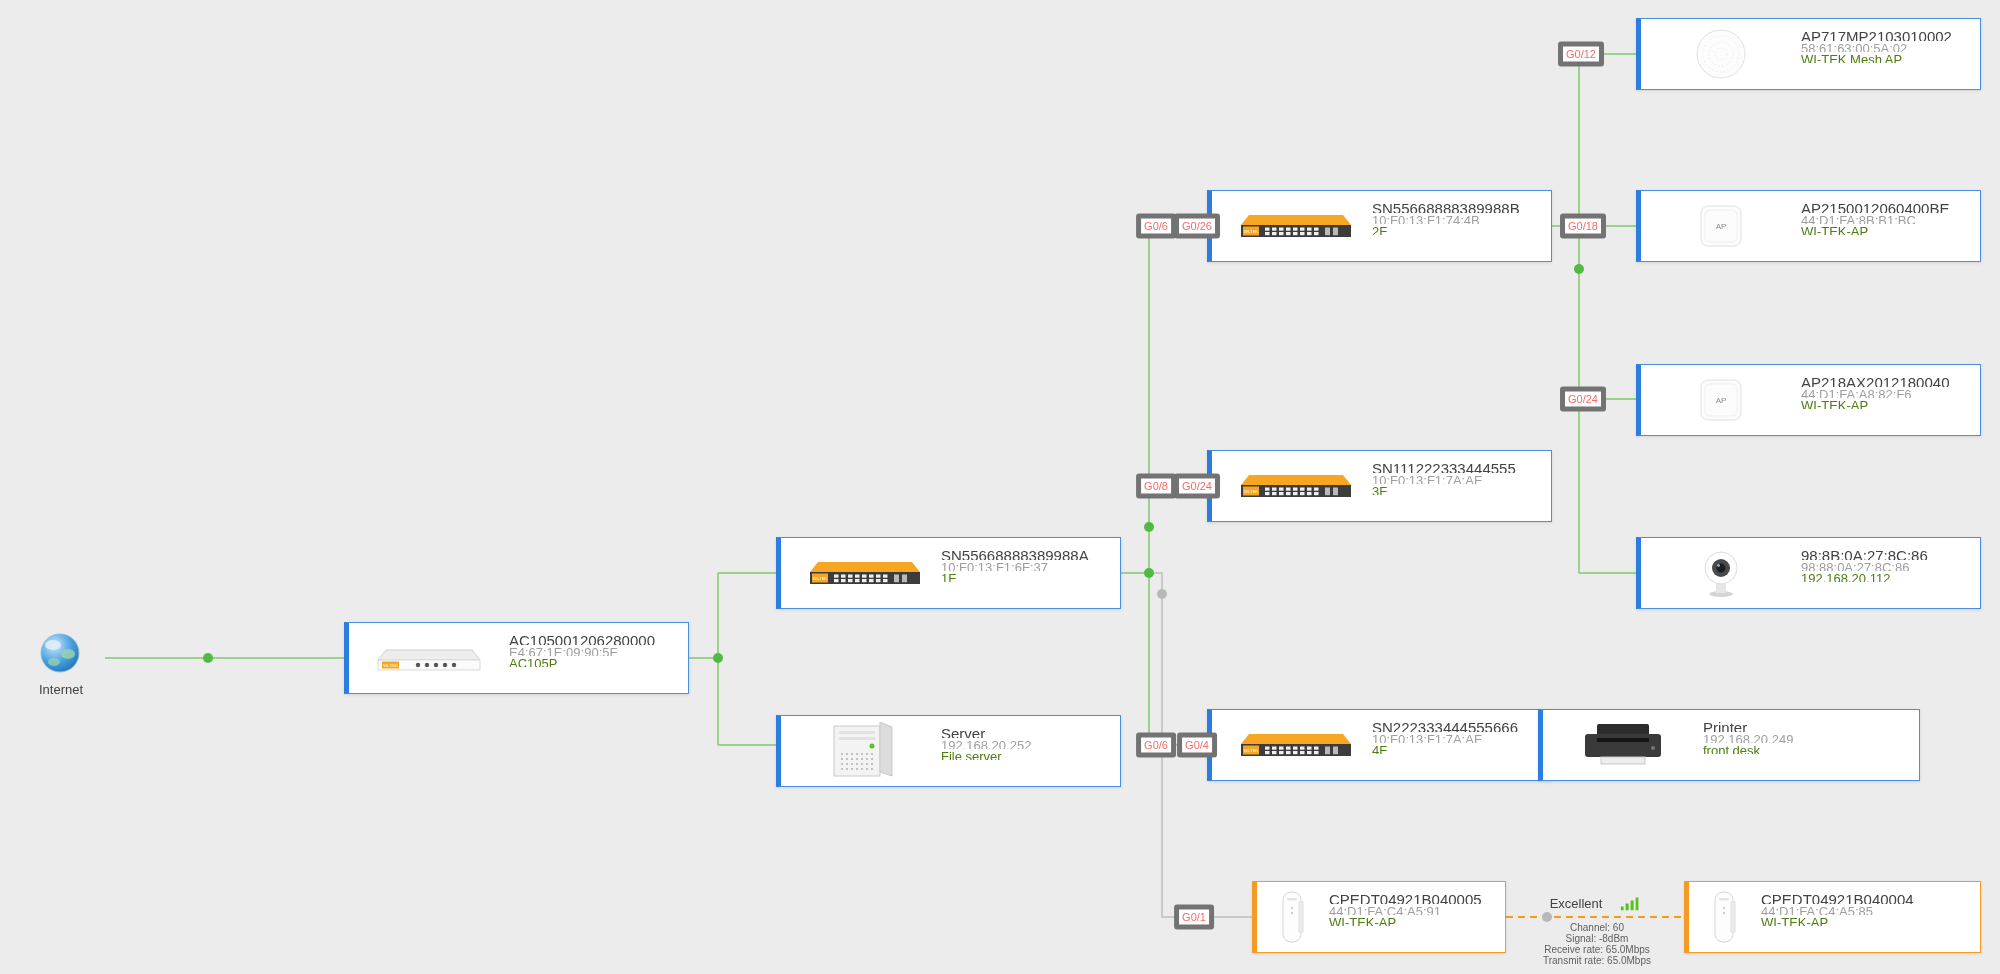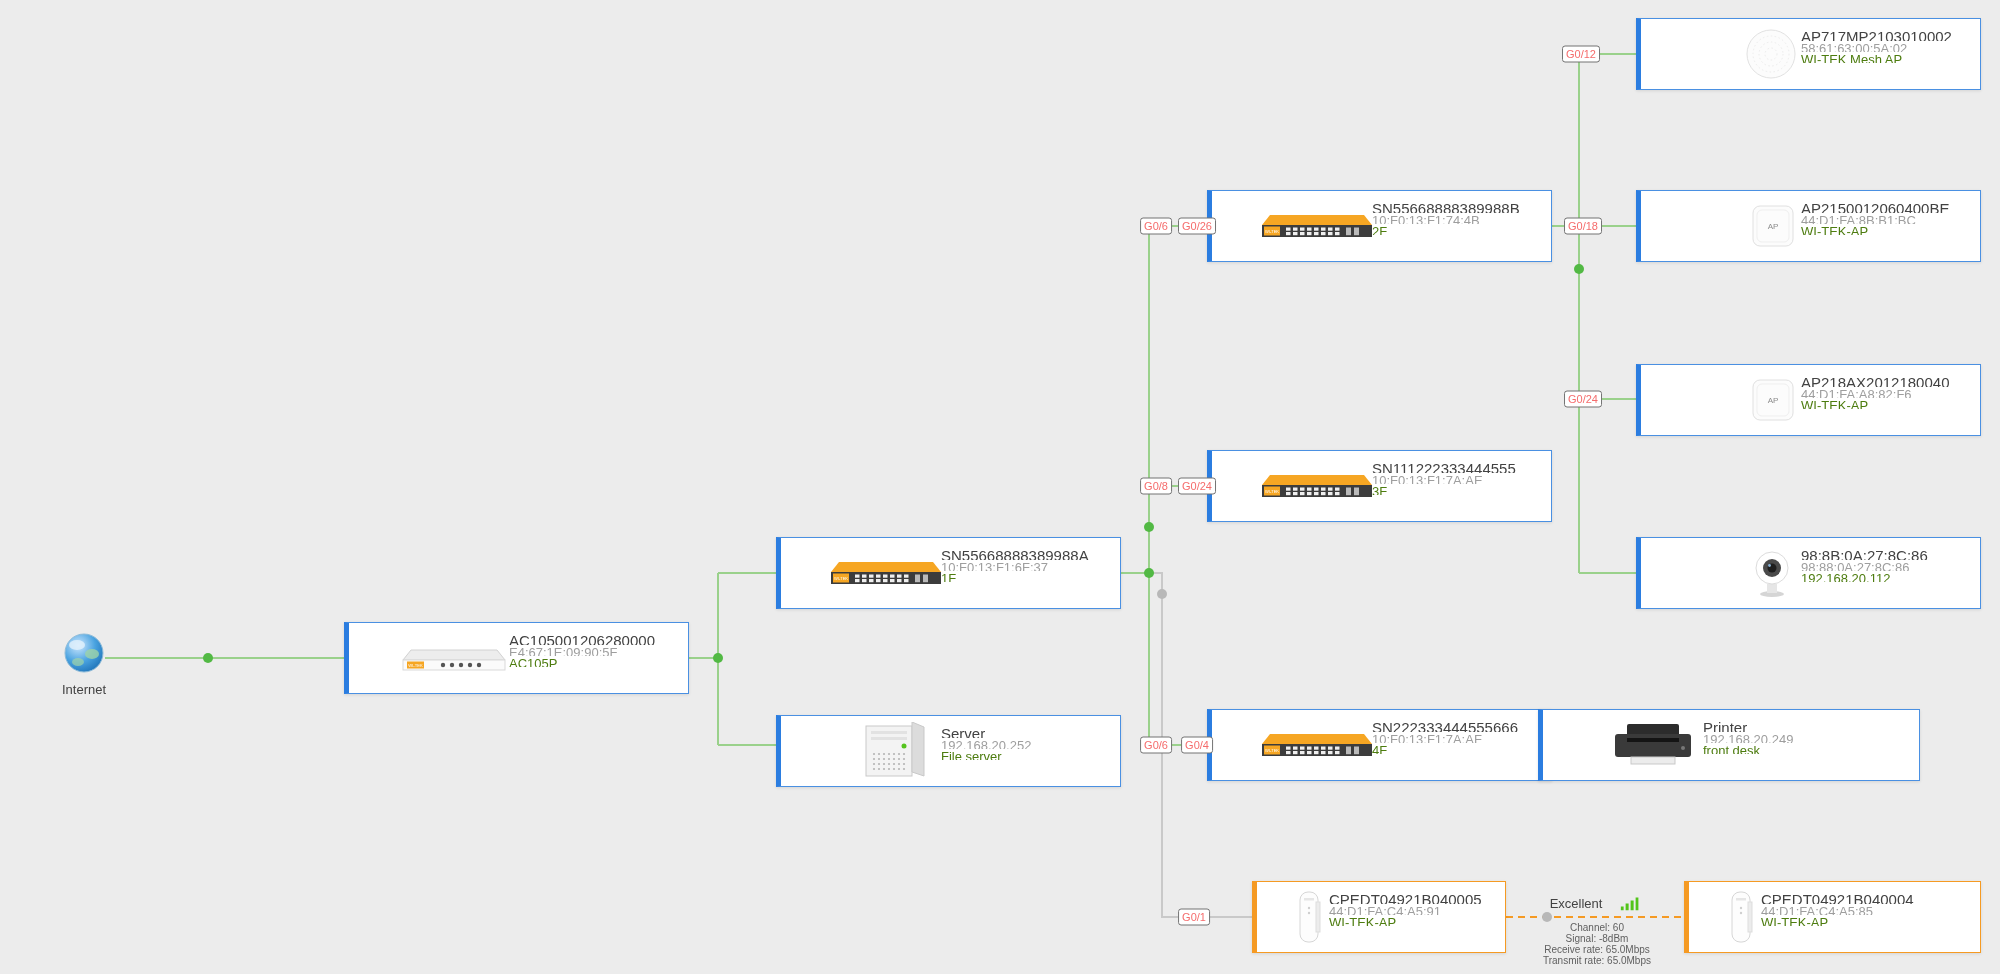--- a/index.html
+++ b/index.html
@@ -14,36 +14,36 @@
   #links{position:absolute;left:0;top:0;z-index:1;}
 
   .card{
     position:absolute;height:72px;background:#fff;
     border:1px solid #4a90e2;border-left:5px solid #2b7de0;
     box-sizing:border-box;display:flex;align-items:center;
     z-index:2;box-shadow:0 1px 3px rgba(0,0,0,.10);
     cursor:pointer;
   }
   .card.orange{border-color:#f59a23;border-left-color:#f59a23;}
-  .icon-box{flex:0 0 160px;display:flex;align-items:center;justify-content:flex-end;}
+  .icon-box{flex:0 0 160px;display:flex;align-items:center;justify-content:center;}
   .card.cpe .icon-box{flex:0 0 72px;}
   .txt{flex:1;min-width:0;height:100%;box-sizing:border-box;padding:9px 6px 26px 0;
        display:flex;flex-direction:column;justify-content:space-between;}
   .l1{font-size:15px;color:#424242;white-space:nowrap;overflow:hidden;}
   .l2{font-size:13px;color:#9e9e9e;white-space:nowrap;overflow:hidden;}
   .l3{font-size:13px;color:#4d7c0f;white-space:nowrap;overflow:hidden;}
 
   .port{
     position:absolute;transform:translate(-50%,-50%);
-    background:#fff;border:1px solid #737373;color:#f56c6c;
+    background:#fff;border:5px solid #737373;color:#f56c6c;
     font-size:11px;line-height:1;padding:2px 3px;border-radius:3px;
     white-space:nowrap;z-index:4;
   }
 
-  .inet{position:absolute;left:39px;top:632px;width:90px;text-align:center;z-index:2;cursor:pointer;}
+  .inet{position:absolute;left:39px;top:632px;width:90px;text-align:left;z-index:2;cursor:pointer;}
   .inet-label{margin-top:4px;font-size:13px;color:#424242;}
 
   .wl-quality{
     position:absolute;left:1594px;top:903px;transform:translate(-50%,-50%);
     display:flex;align-items:center;gap:18px;z-index:3;
   }
   .wl-quality span{font-size:13px;color:#424242;}
   .wl-details{
     position:absolute;left:1597px;top:922px;transform:translateX(-50%);
     text-align:center;font-size:10px;line-height:11px;color:#5f5f5f;z-index:3;

